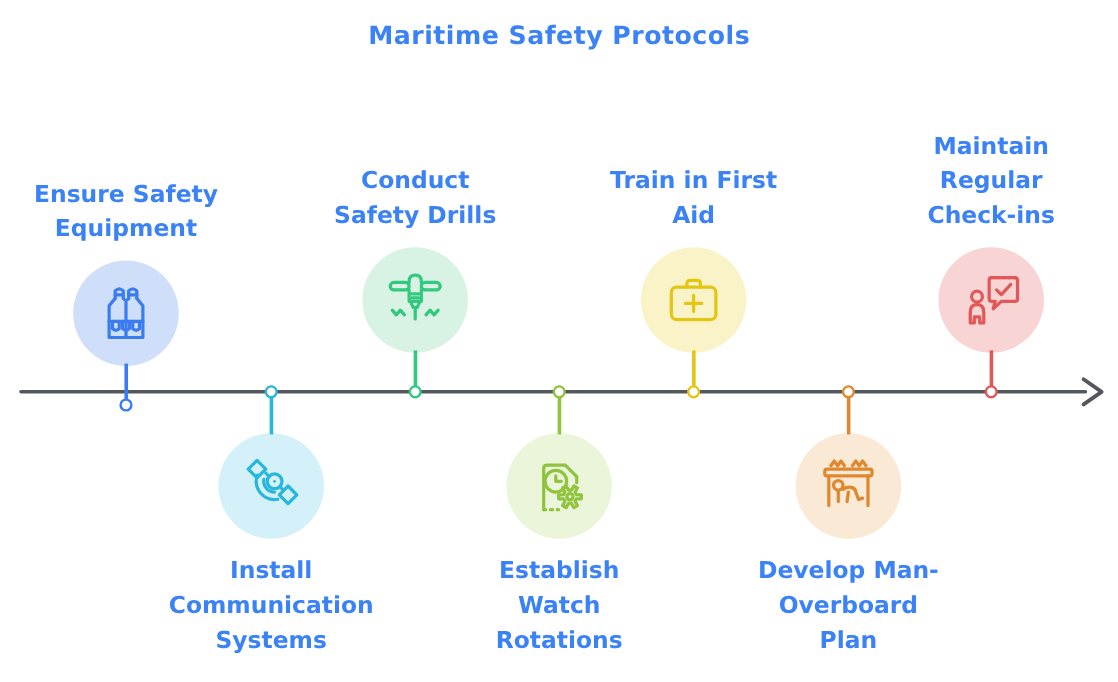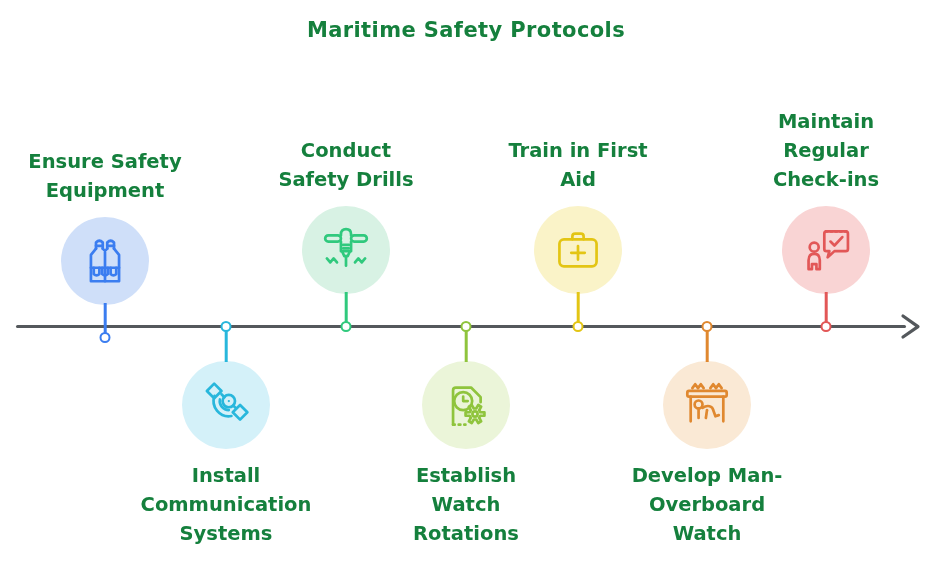--- a/index.html
+++ b/index.html
@@ -24,21 +24,21 @@
   .stem{position:absolute;left:50%;transform:translateX(-50%);width:2.6px;background:var(--c)}
   .above .stem{top:292px;height:30px}
   .below .stem{top:329px;height:33px}
   .ring{position:absolute;left:50%;transform:translateX(-50%);top:320.5px;width:11px;height:11px;
         border-radius:50%;border:2.6px solid var(--c);background:#fff}
   svg.icon{display:block}
 </style>
 </head>
 <body>
 
-<div class="stage" style="color: #15803d;">
+<div class="stage" style="color: #3b82f6;">
 
   <div class="title">Maritime Safety Protocols</div>
 
   <div class="tl-line" style="background: rgb(84, 88, 92);"></div>
   <svg class="tl-arrow" width="30" height="30" viewBox="0 0 30 30">
     <polyline points="9,5 24,15.6 9,26" fill="none" stroke-width="3.2" stroke-linecap="round" stroke-linejoin="round" stroke="#54585c"></polyline>
   </svg>
 
   <div class="milestone above" style="left: 5px; margin-top: 11px; --c: #3b7df0; --bg: #cfdff9;">
     <div class="label">Ensure Safety
@@ -129,21 +129,21 @@
         <path d="M24,20.5 V32.5 M18,26.5 H30"></path>
       </svg>
     </div>
     <div class="stem"></div>
     <div class="ring"></div>
   </div>
 
   <div class="milestone below" style="left: 607px; --c: #e0882f; --bg: #fae9d5;">
     <div class="label">Develop Man-
 Overboard
-Watch</div>
+Plan</div>
     <div class="circle">
       <svg class="icon" width="54" height="54" viewBox="0 0 48 48" fill="none" stroke="currentColor" stroke-width="2.4" stroke-linecap="round" stroke-linejoin="round">
         <polyline points="11,9 13.5,5.5 16,9 18.5,5.5 21,9"></polyline>
         <polyline points="27,9 29.5,5.5 32,9 34.5,5.5 37,9"></polyline>
         <rect x="6.5" y="11.5" width="35" height="5" rx="1.5"></rect>
         <path d="M9.5,16.5 V38.5 M38.5,16.5 V38.5"></path>
         <circle cx="16.5" cy="23.5" r="3.5"></circle>
         <path d="M16.5,27.2 V35.5"></path>
         <path d="M20,26.5 C24.5,23.5 29,25 29.5,28.5 L31.5,34 L34.5,33"></path>
         <path d="M24,28.5 L23,35.5"></path>

